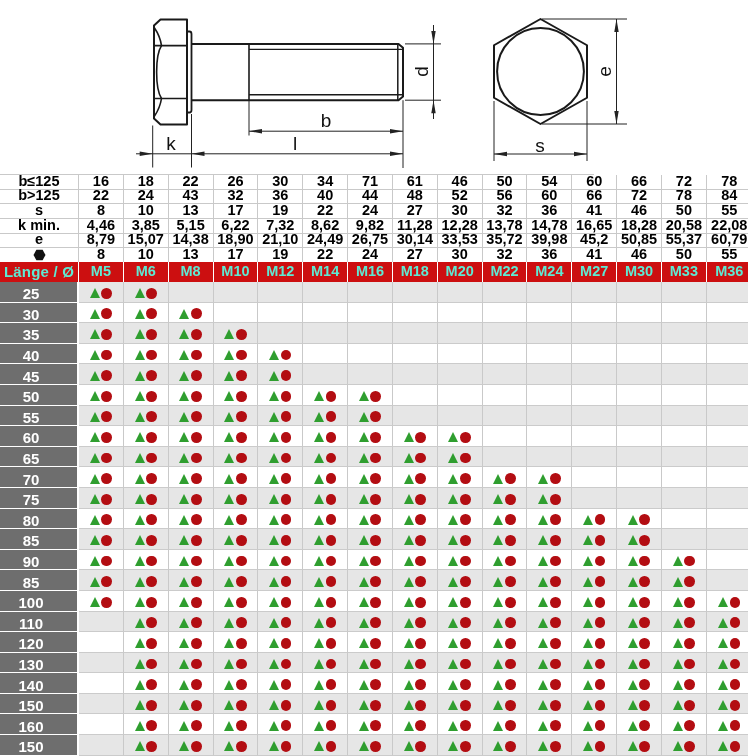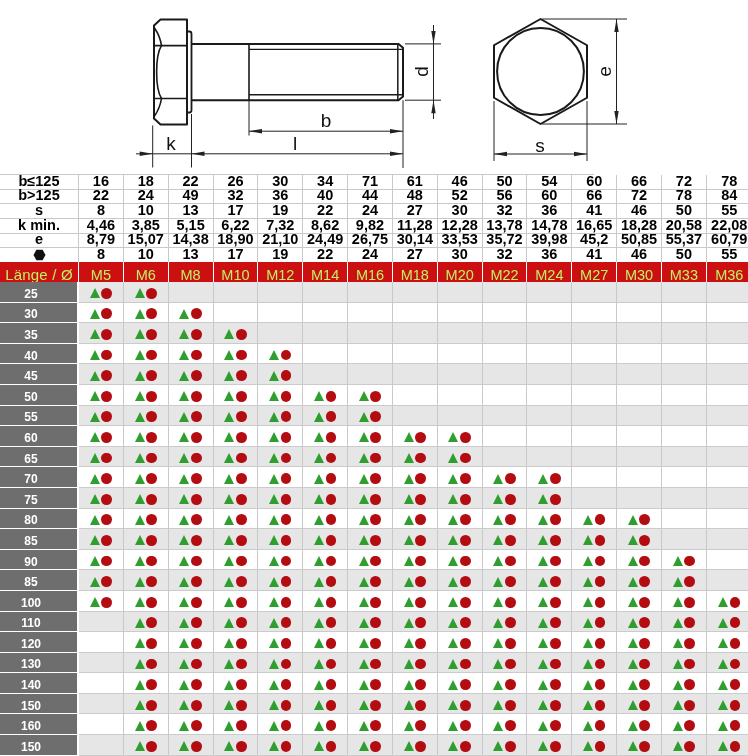--- a/index.html
+++ b/index.html
@@ -7,25 +7,25 @@
 #page{position:relative;width:748px;height:756px;background:#fff}
 .abs{position:absolute}
 .cx{display:inline-block;white-space:nowrap}
 .grid{display:grid;grid-template-columns:79.0px repeat(15,44.85px)}
 
 #numtab{left:0;top:174.0px;width:594px;grid-auto-rows:14.667px;border-top:1px solid #c9c9c9}
 #numtab .c{display:flex;align-items:center;justify-content:center;border-right:1px solid #c9c9c9;border-bottom:1px solid #c9c9c9;font-size:14.5px;font-weight:bold;color:#000;line-height:1}
 #numtab .c:nth-child(16n){border-right:none}
 
 #redhdr{left:0;top:262.0px;width:748px;grid-auto-rows:20.0px;background:#cc0f10}
-#redhdr .c{display:flex;align-items:flex-end;justify-content:center;color:#bef264;font-weight:normal;font-size:14.5px;border-right:1.5px solid #fff}
+#redhdr .c{display:flex;align-items:flex-start;justify-content:center;color:#5eead4;font-weight:bold;font-size:14.5px;border-right:1.5px solid #fff}
 #redhdr .c:last-child{border-right:none}
 
 #datatab{left:0;top:282.0px;width:748px;grid-auto-rows:20.609px}
-#datatab .lbl{display:flex;align-items:center;justify-content:center;background:#6e6e6e;color:#fff;font-size:12px;font-weight:bold;border-right:2px solid #fff;border-bottom:1.5px solid #fff;padding-right:15px}
+#datatab .lbl{display:flex;align-items:center;justify-content:center;background:#6e6e6e;color:#fff;font-size:15px;font-weight:bold;border-right:2px solid #fff;border-bottom:1.5px solid #fff;padding-right:15px}
 #datatab .d{display:flex;align-items:center;justify-content:center;border-right:1px solid #c9c9c9;border-bottom:1px solid #cbcbcb}
 #datatab .d:nth-child(16n){border-right:none}
 .rg{background:#e6e6e6}
 .rw{background:#fff}
 .pair{display:flex;align-items:center;position:relative;top:1.5px}
 #datatab .lbl .cx{position:relative;top:2px}
 #numtab .cx{position:relative;top:-1px}
 #redhdr .cx{position:relative;top:1px}
 .tri{width:0;height:0;border-left:5.5px solid transparent;border-right:5.5px solid transparent;border-bottom:10px solid #2f9e2f;margin-right:1.6px}
 .dot{width:10.8px;height:10.8px;border-radius:50%;background:#b30d12}
@@ -173,21 +173,21 @@
 <div class="c">
         <span class="cx">b&gt;125</span>
       </div>
 <div class="c">
         <span class="cx">22</span>
       </div>
 <div class="c">
         <span class="cx">24</span>
       </div>
 <div class="c">
-        <span class="cx">49</span>
+        <span class="cx">43</span>
       </div>
 <div class="c">
         <span class="cx">32</span>
       </div>
 <div class="c">
         <span class="cx">36</span>
       </div>
 <div class="c">
         <span class="cx">40</span>
       </div>

